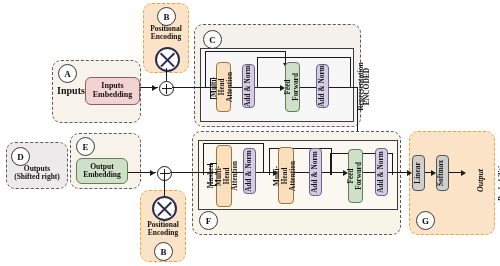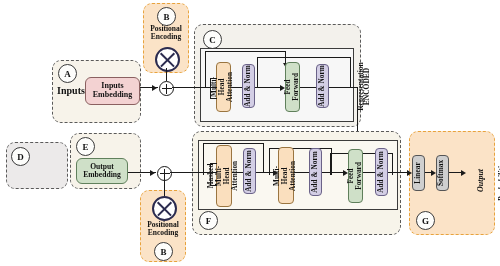--- a/index.html
+++ b/index.html
@@ -132,20 +132,24 @@
     <span style="position:absolute;left:-32px;top:30px;width:64px;text-align:center;">Representation</span>
   </div>
 
   <div class="v" style="left:357px;top:87px;height:48px;"></div>
   <div class="h" style="left:286px;top:135px;width:72px;"></div>
   <div class="v" style="left:286px;top:135px;height:12px;"></div>
   <div class="ar d" style="left:283.5px;top:146px;"></div>
 
   <div class="dashreg grey" style="left:6px;top:142px;width:62px;height:47px;"></div>
   <div class="badge" style="left:11px;top:147px;">D</div>
+  <div class="lbl" style="left:6px;top:165px;width:62px;font-size:7.5px;">
+    <div>Outputs</div>
+    <div>(Shifted right)</div>
+  </div>
 
   <div class="dashreg cream" style="left:70px;top:133px;width:71px;height:56px;"></div>
   <div class="badge" style="left:76px;top:137px;">E</div>
   <div class="embox green" style="left:76px;top:158px;width:52px;height:26px;font-size:7.6px;">
     <div>
       <div>Output</div>
       <div>Embedding</div>
     </div>
   </div>
 

